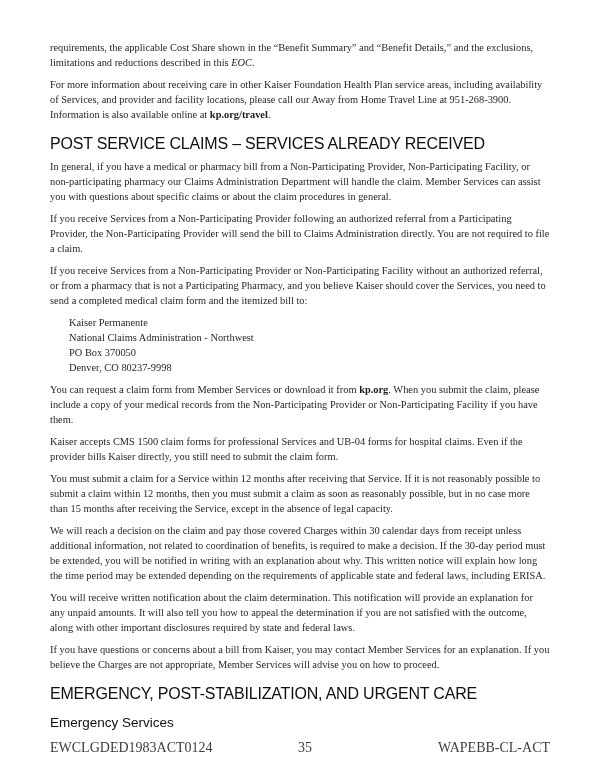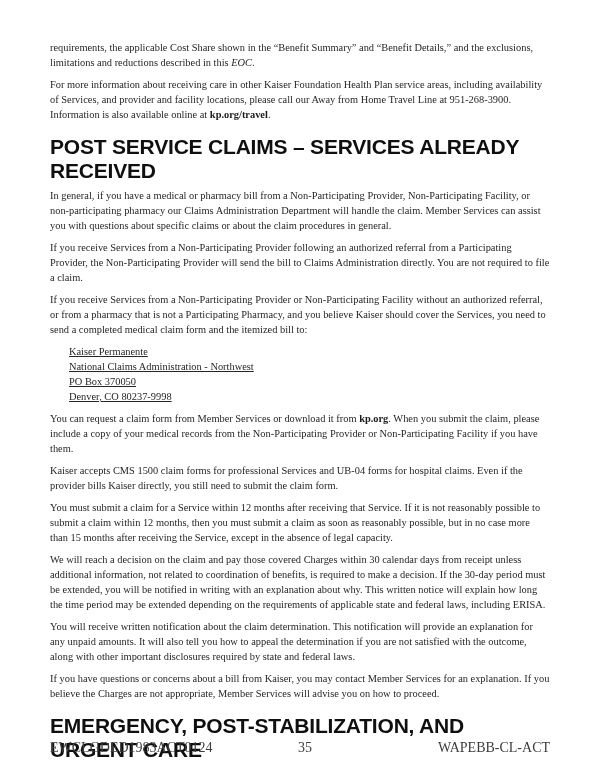--- a/index.html
+++ b/index.html
@@ -19,38 +19,37 @@
     line-height: 15px;
     color: #262626;
     overflow: hidden;
     border-radius: 21px;
   }
   p.body-para {
     margin: 0 0 7px 0;
   }
   h1.section-heading {
     font-family: "Liberation Sans", sans-serif;
-    font-size: 21px;
+    font-size: 16px;
     line-height: 1.12;
-    font-weight: bold;
+    font-weight: normal;
     color: #0f0f0f;
     margin: 13px 0 6px 0;
     letter-spacing: -0.2px;
   }
   h2.sub-heading {
     font-family: "Liberation Sans", sans-serif;
     font-size: 13.5px;
     line-height: 1.15;
     font-weight: normal;
     color: #0f0f0f;
     margin: 12px 0 4px 0;
   }
   .address-block {
     margin: 0 0 7px 19px;
-    text-decoration: underline;
   }
   .address-block div {
     line-height: 15px;
   }
   em.doc-italic {
     font-style: italic;
   }
   strong.doc-bold {
     font-weight: bold;
     color: #1c1c1c;

